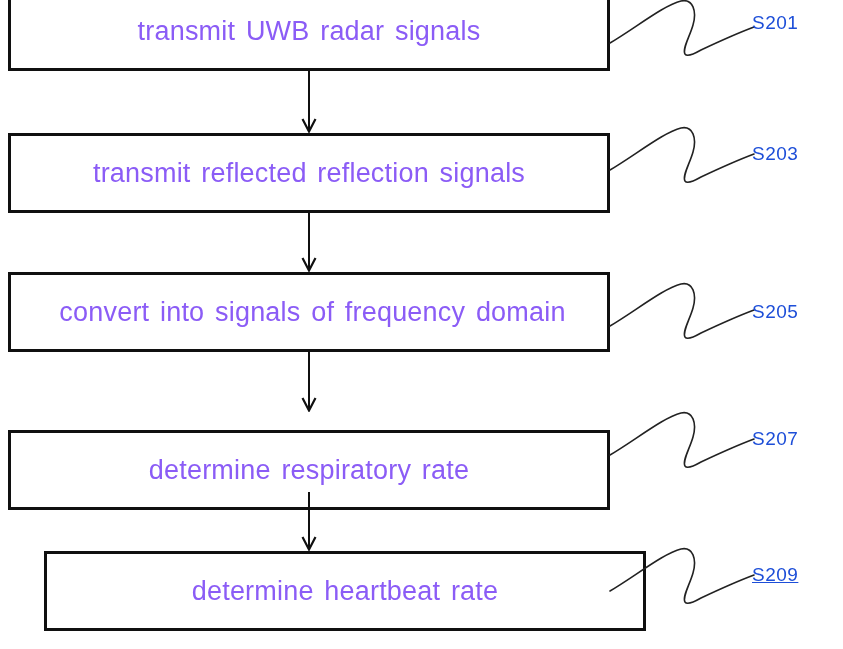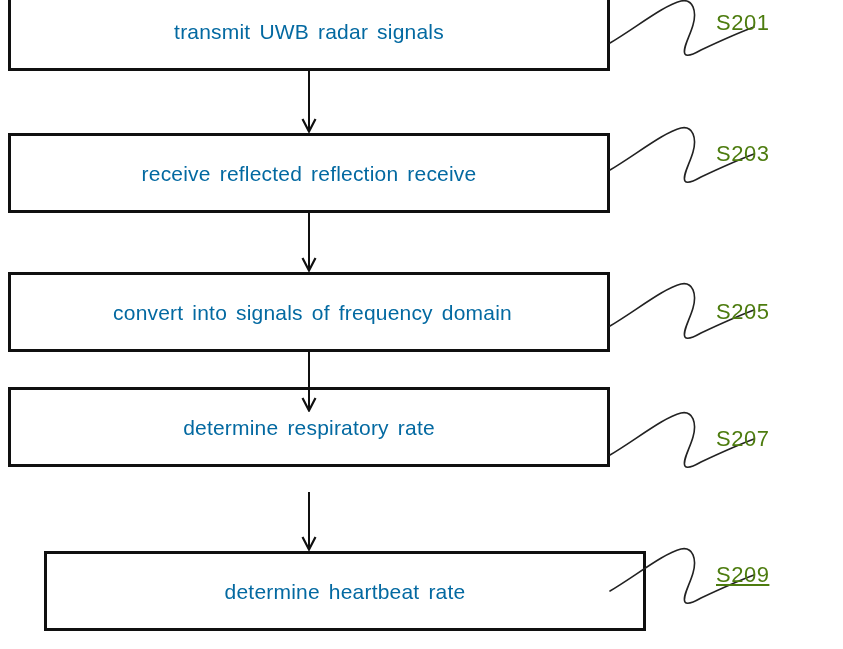--- a/index.html
+++ b/index.html
@@ -22,31 +22,31 @@
     width: 602px;
     height: 80px;
     box-sizing: border-box;
     border: 3px solid #101010;
     background: #ffffff;
     display: flex;
     align-items: center;
     justify-content: center;
   }
   .flow-box .box-text {
-    font-size: 21px;
+    font-size: 27px;
     line-height: 1;
     letter-spacing: 0.2px;
     word-spacing: 3px;
-    color: #0369a1;
+    color: #8b5cf6;
     white-space: nowrap;
   }
   .b1 { top: -9px; }
   .b2 { top: 133px; }
   .b3 { top: 272px; padding-left: 7px; }
-  .b4 { top: 387px; text-align: center; }
+  .b4 { top: 430px; text-align: center; }
   .b5 { top: 551px; margin-left: 36px; }
 
   .arrow {
     position: absolute;
     left: 298px;
     width: 22px;
   }
   .a1 { top: 71px;  height: 62px; }
   .a2 { top: 213px; height: 59px; }
   .a3 { top: 352px; height: 60px; }
@@ -60,44 +60,44 @@
     height: 68px;
   }
   .s1 { top: -5px; }
   .s2 { top: 122px; }
   .s3 { top: 278px; }
   .s4 { top: 407px; }
   .s5 { top: 543px; }
 
   .ref-label {
     position: absolute;
-    left: 716px;
+    left: 752px;
     height: 32px;
     line-height: 32px;
-    font-size: 22px;
+    font-size: 19px;
     letter-spacing: 0.5px;
-    color: #4d7c0f;
+    color: #1d4ed8;
     white-space: nowrap;
   }
   .r1 { top: 7px; }
   .r2 { top: 138px; }
   .r3 { top: 296px; }
   .r4 { top: 423px; }
   .r5 { top: 559px; text-decoration: underline; }
 </style>
 </head>
 <body>
 
 <div class="stage">
 
   <div class="flow-box b1">
     <span class="box-text">transmit UWB radar signals</span>
   </div>
   <div class="flow-box b2">
-    <span class="box-text">receive reflected reflection receive</span>
+    <span class="box-text">transmit reflected reflection signals</span>
   </div>
   <div class="flow-box b3">
     <span class="box-text">convert into signals of frequency domain</span>
   </div>
   <div class="flow-box b4">
     <span class="box-text">determine respiratory rate</span>
   </div>
   <div class="flow-box b5">
     <span class="box-text">determine heartbeat rate</span>
   </div>

